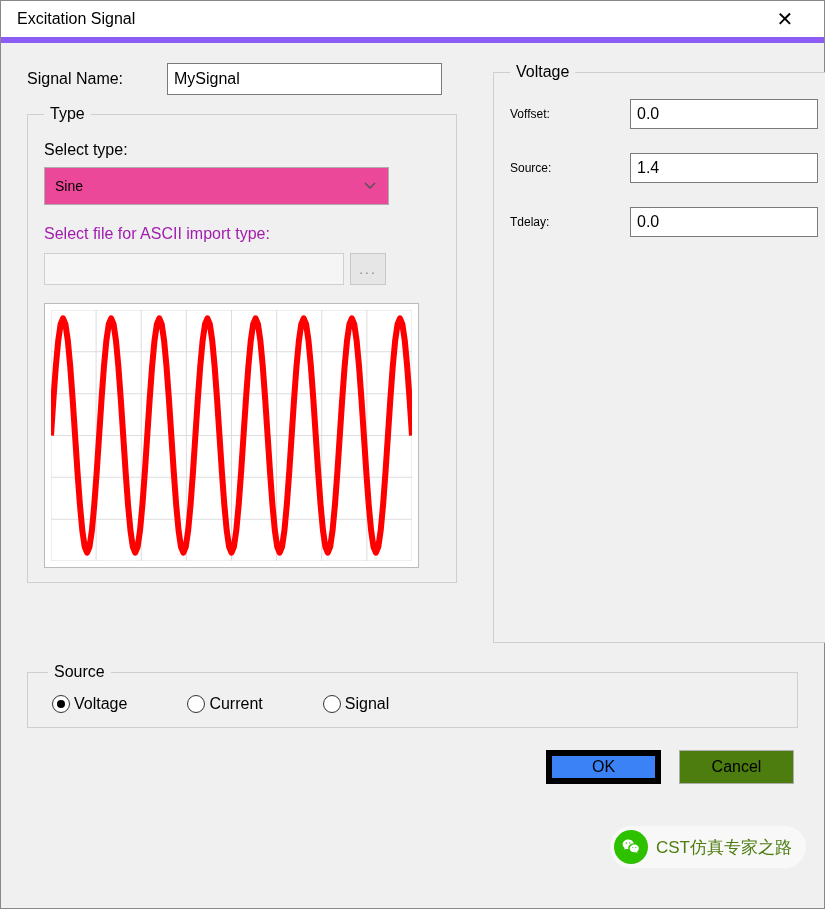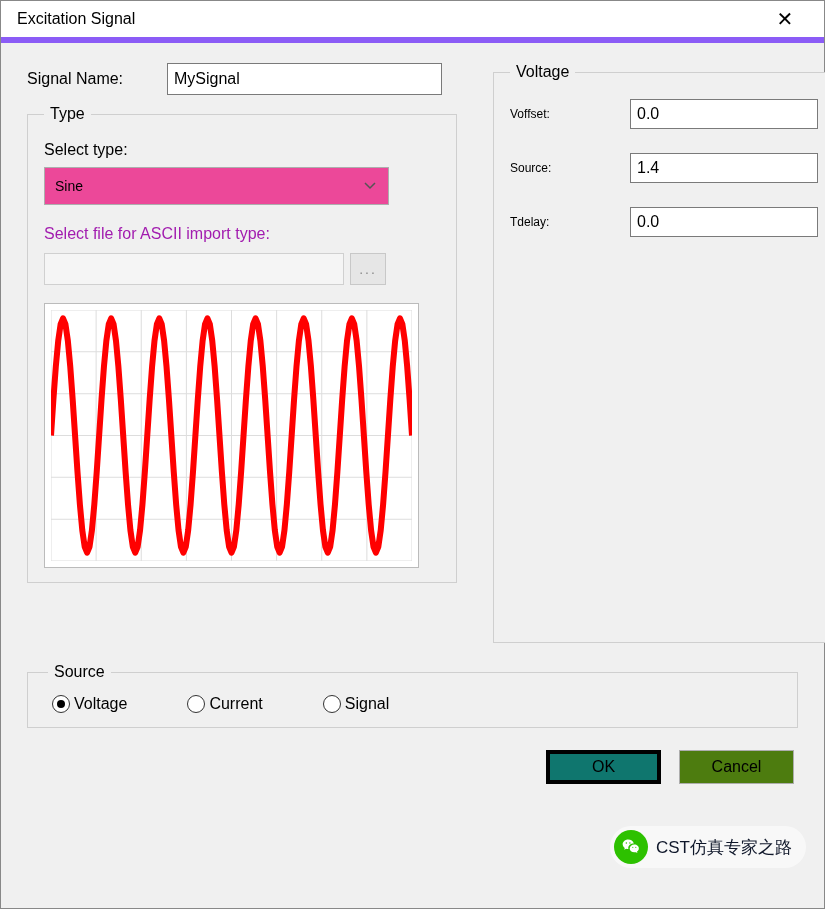--- a/index.html
+++ b/index.html
@@ -213,36 +213,36 @@
     height: 34px;
     background:#4d7c0f;
     border:1px solid #adadad;
     font-size:16px;
     display:flex;
     align-items:center;
     justify-content:center;
     cursor:pointer;
   }
   .btn.primary {
-    border:4px solid #000000;
-    background:#0f766e;
+    border:6px solid #000000;
+    background:#3b82f6;
   }
   
   .watermark {
     position:absolute;
     right: 18px;
     bottom: 40px;
     display:flex;
     align-items:center;
     gap:8px;
     background: rgba(255,255,255,0.55);
     border-radius: 22px;
     padding: 4px 14px 4px 4px;
     font-size: 17px;
-    color:#0f172a;
+    color:#4d7c0f;
     font-weight:500;
   }
   .wechat-logo {
     width:34px;height:34px;border-radius:50%;background:#2dc100;
     display:flex;align-items:center;justify-content:center;
   }
 </style>
 </head>
 <body>
 

